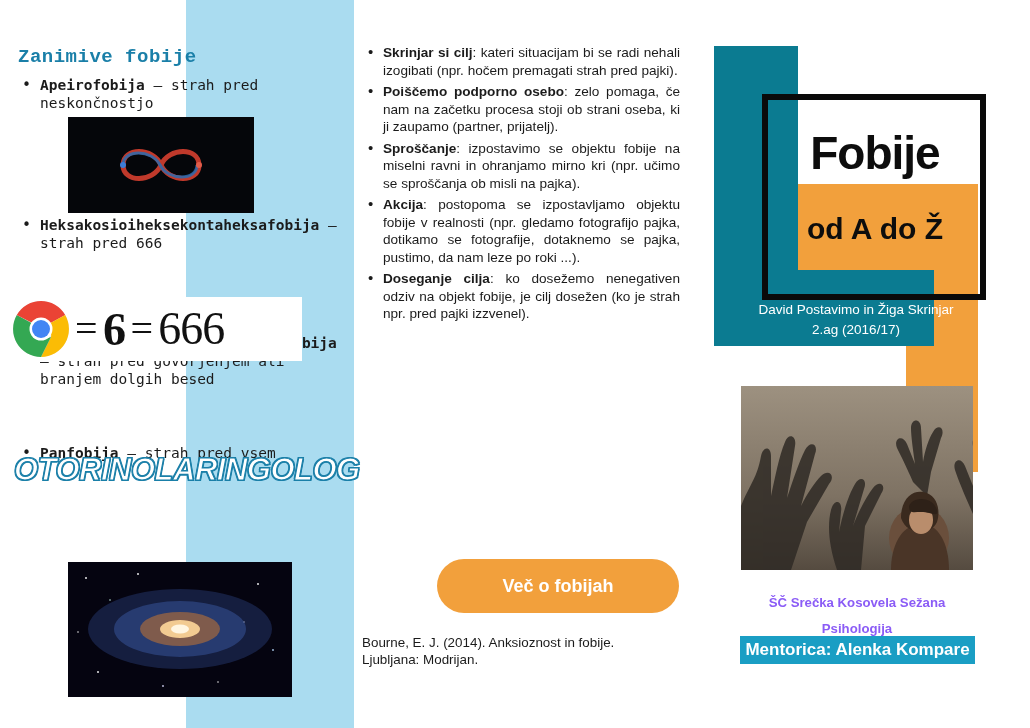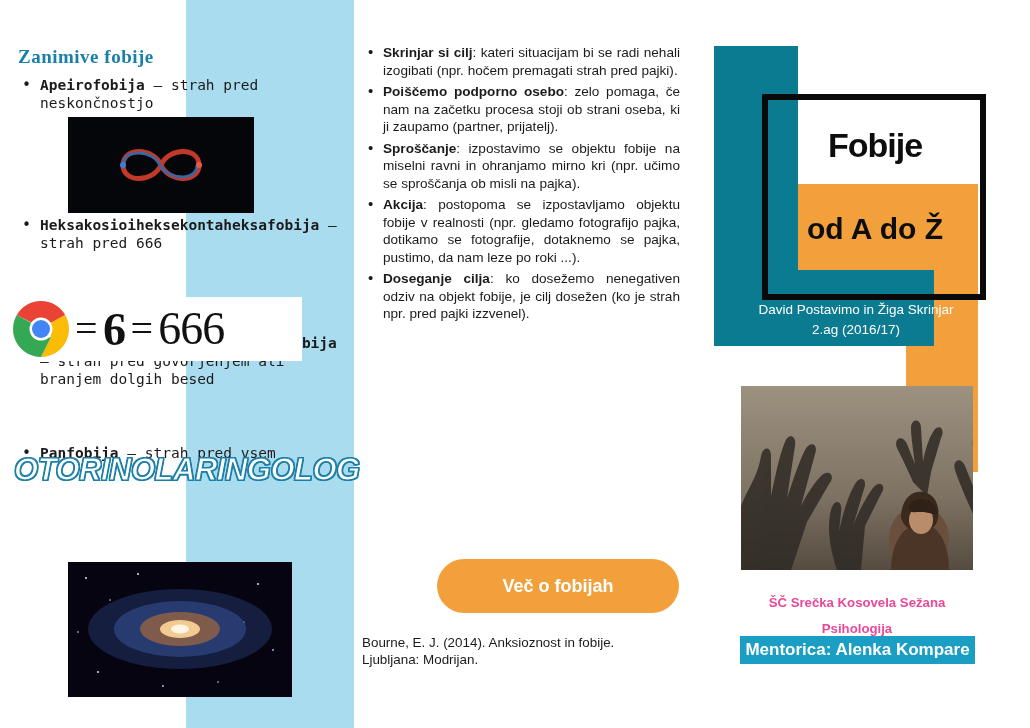--- a/index.html
+++ b/index.html
@@ -33,21 +33,21 @@
   }
 
   .col-left {
     position: absolute;
     left: 18px;
     top: 46px;
     width: 336px;
   }
 
   .left-title {
-    font-family: Liberation Serif, serif;
+    font-family: Liberation Mono, monospace;
     font-weight: bold;
     font-size: 19px;
     color: #1a7fa8;
     letter-spacing: 0.5px;
     margin: 0 0 8px 0;
   }
 
   ul.left-list {
     list-style: none;
     margin: 0;
@@ -267,21 +267,21 @@
     box-sizing: border-box;
   }
   .title-main {
     position: absolute;
     left: 770px;
     top: 126px;
     width: 210px;
     text-align: center;
     font-family: "Liberation Sans", sans-serif;
     font-weight: bold;
-    font-size: 34px;
+    font-size: 46px;
     color: #0d0d0d;
     letter-spacing: -1px;
   }
   .title-sub {
     position: absolute;
     left: 770px;
     top: 212px;
     width: 210px;
     text-align: center;
     font-family: "Liberation Sans", sans-serif;
@@ -312,21 +312,21 @@
   }
 
   .school-lines {
     position: absolute;
     left: 730px;
     top: 590px;
     width: 254px;
     text-align: center;
     font-size: 13.2px;
     font-weight: bold;
-    color: #ec4899;
+    color: #8b5cf6;
     line-height: 26px;
   }
 
   .mentor-bar {
     position: absolute;
     left: 740px;
     top: 636px;
     width: 235px;
     height: 28px;
     background: #1a9ec4;

